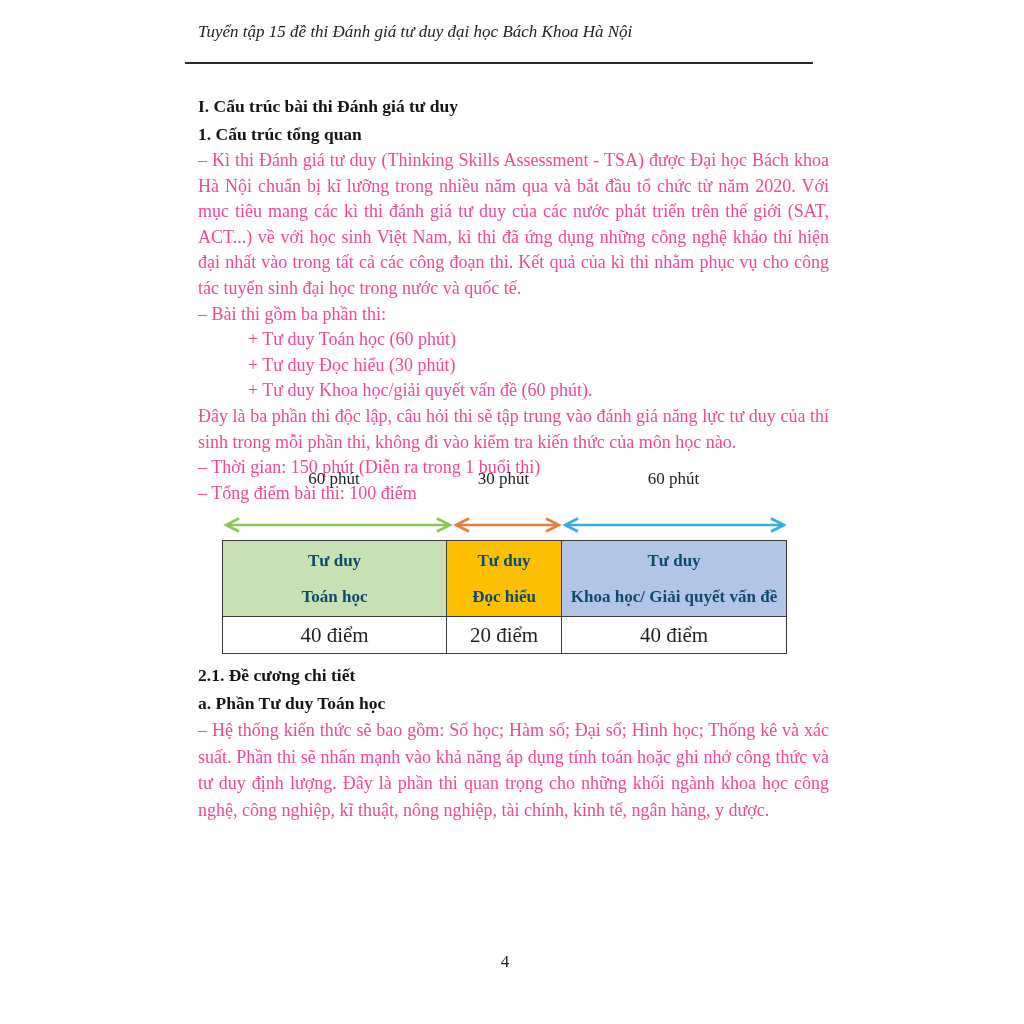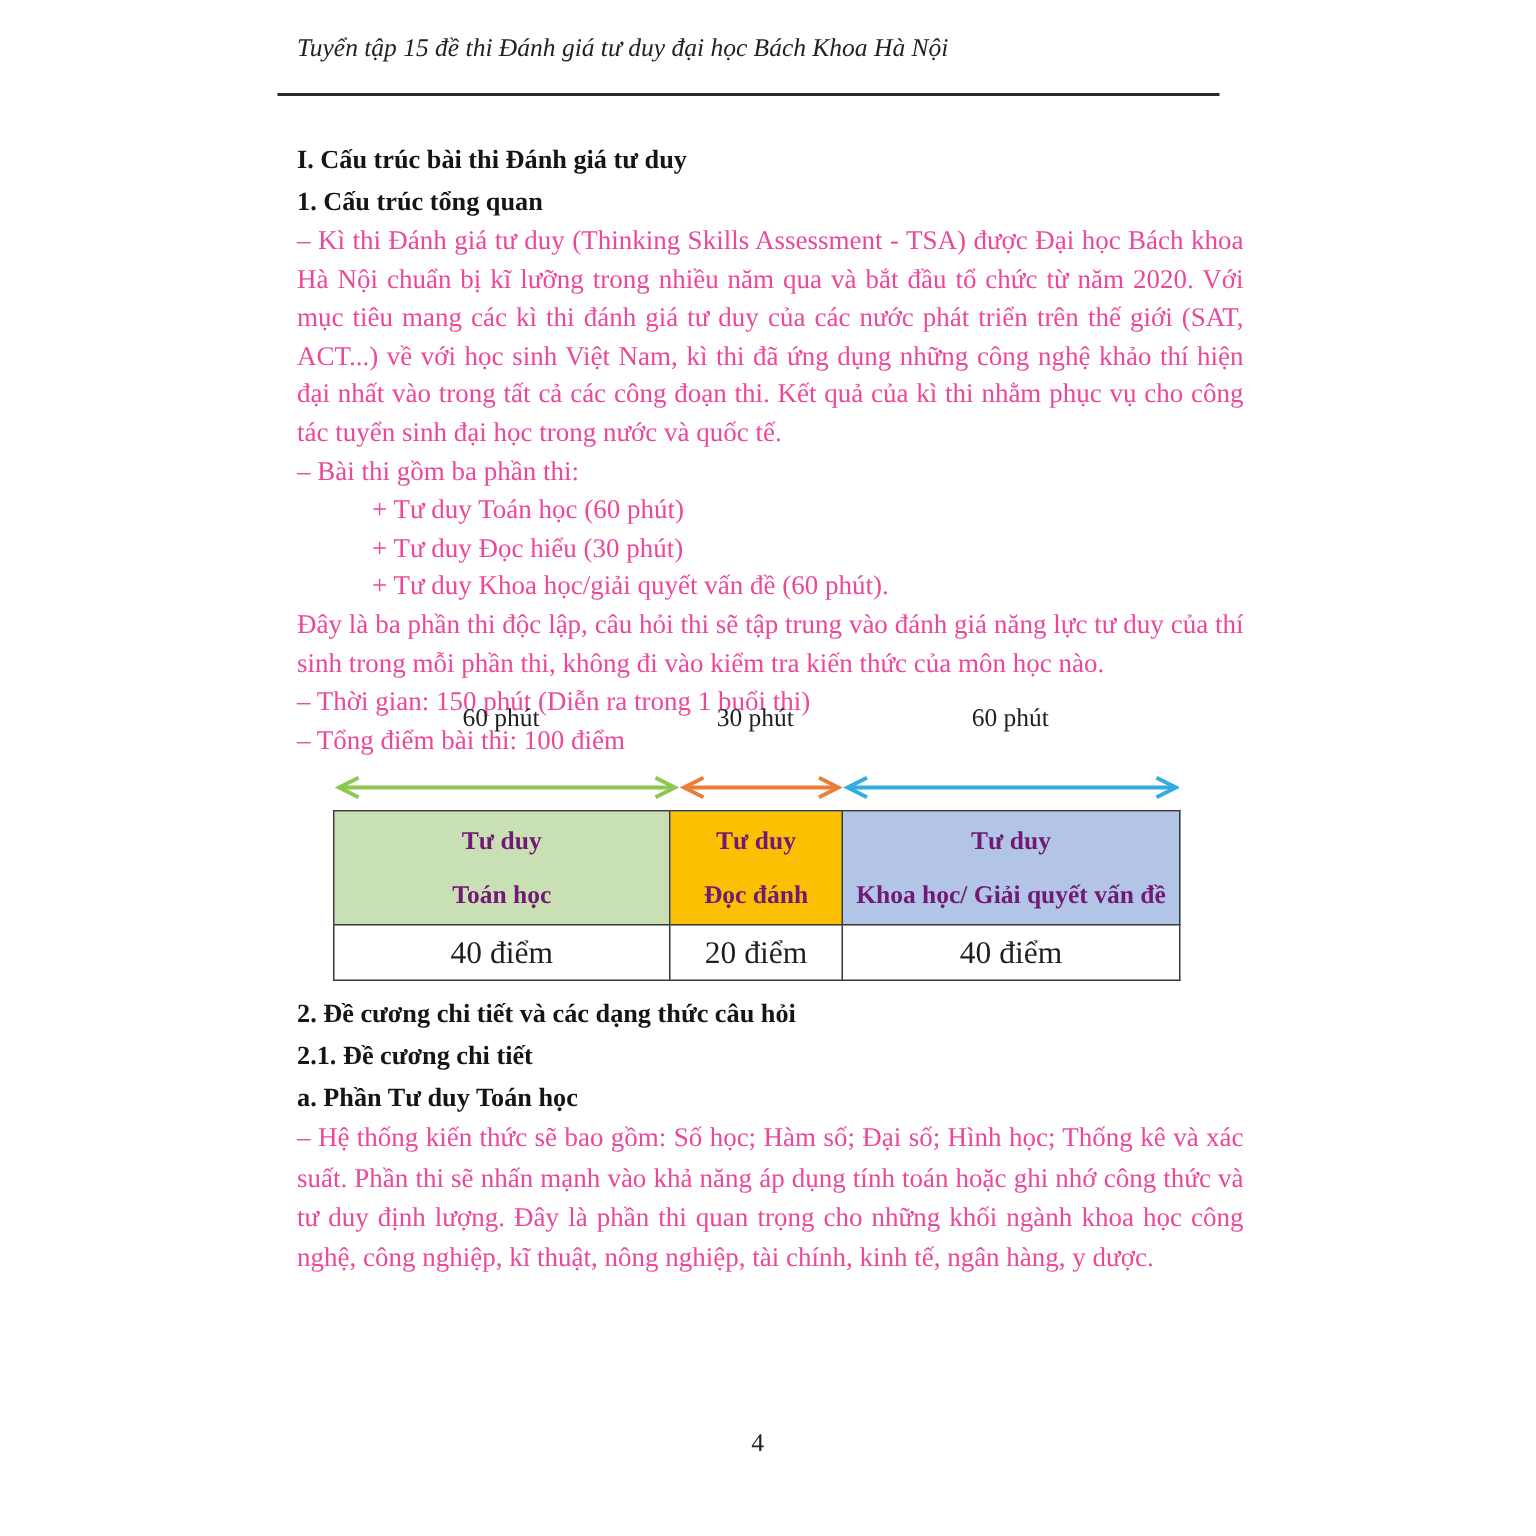--- a/index.html
+++ b/index.html
@@ -31,21 +31,21 @@
 
   .diagram { position:absolute; left:222px; top:469px; width:564px; }
   .durations { position:absolute; top:0; left:0; width:564px; display:flex; }
   .dur { font-size:17px; text-align:center; color:#1f1f1f; }
   .dur.c0 { width:224px; }
   .dur.c1 { width:115px; }
   .dur.c2 { width:225px; }
   .arrows { position:absolute; top:46px; left:0; }
   .grid { position:absolute; top:71px; left:0; width:564px; border-collapse:collapse; table-layout:fixed; }
   .grid td { border:1.6px solid #3a3a3a; text-align:center; vertical-align:middle; }
-  .row-head td { height:76px; font-weight:bold; font-size:17px; color:#701a75; }
+  .row-head td { height:76px; font-weight:bold; font-size:17px; color:#0c4a6e; }
   .row-head td div { line-height:25px; }
   .row-head td div + div { margin-top:11px; }
   .row-score td { height:37px; font-size:21px; background:#ffffff; color:#1f1f1f; }
 
   .page-num {
     position:absolute; left:0; top:952px; width:1010px;
     text-align:center; font-size:17px; color:#222;
   }
 </style>
 </head>
@@ -102,38 +102,37 @@
           <col style="width:225px">
         </colgroup>
       <tbody>
           <tr class="row-head">
         <td style="background: rgb(201, 224, 181);">
           <div>Tư duy</div>
           <div>Toán học</div>
         </td>
         <td style="background: rgb(252, 192, 3);">
           <div>Tư duy</div>
-          <div>Đọc đánh</div>
+          <div>Đọc hiểu</div>
         </td>
         <td style="background: rgb(179, 197, 230);">
           <div>Tư duy</div>
           <div>Khoa học/ Giải quyết vấn đề</div>
         </td>
       </tr>
       <tr class="row-score">
         <td>40 điểm</td>
         <td>20 điểm</td>
         <td>40 điểm</td>
       </tr>
     </tbody>
       </table>
   </div>
 
   <div class="content2">
-    <div class="h-bold">2. Đề cương chi tiết và các dạng thức câu hỏi</div>
     <div class="h-bold">2.1. Đề cương chi tiết</div>
     <div class="h-bold">a. Phần Tư duy Toán học</div>
     <p class="bodyline just">– Hệ thống kiến thức sẽ bao gồm: Số học; Hàm số; Đại số; Hình học; Thống kê và xác suất. Phần thi sẽ nhấn mạnh vào khả năng áp dụng tính toán hoặc ghi nhớ công thức và tư duy định lượng. Đây là phần thi quan trọng cho những khối ngành khoa học công nghệ, công nghiệp, kĩ thuật, nông nghiệp, tài chính, kinh tế, ngân hàng, y dược.</p>
   </div>
 
   <div class="page-num">4</div>
 
 </div>
 
 </body></html>

